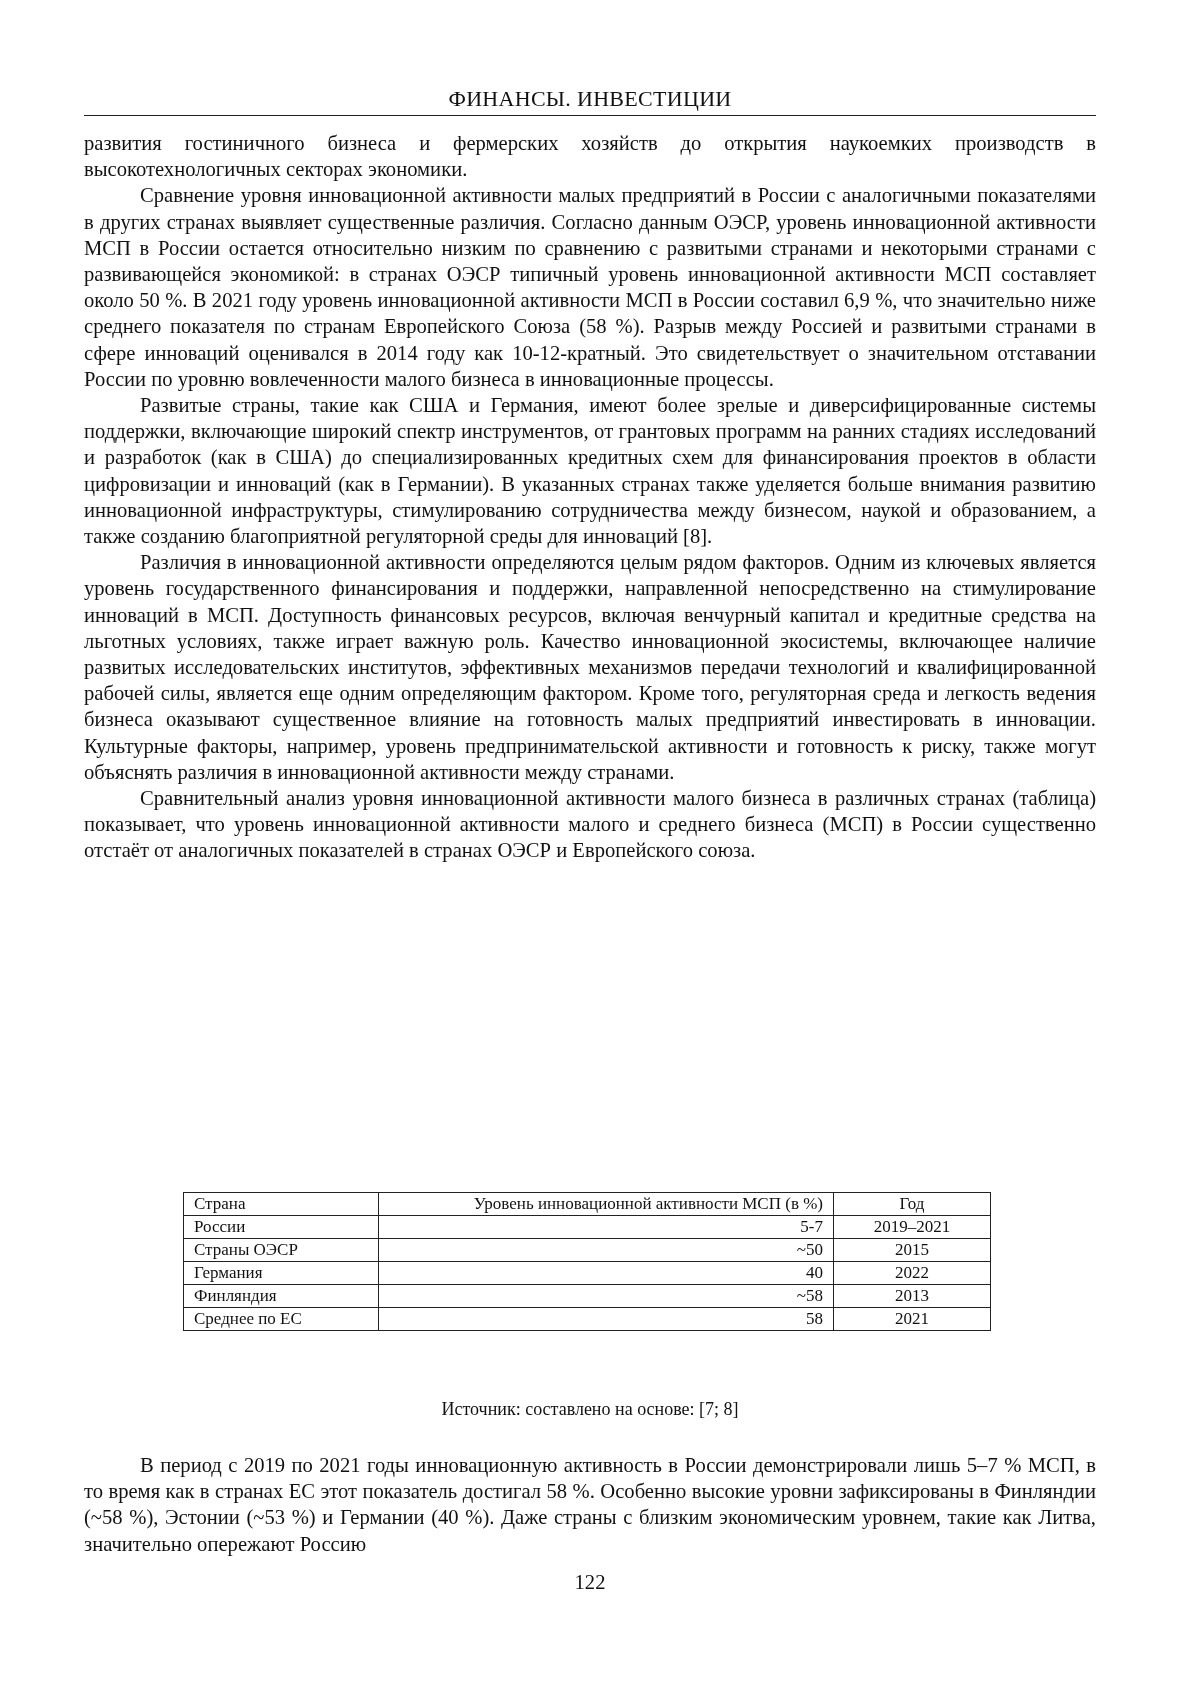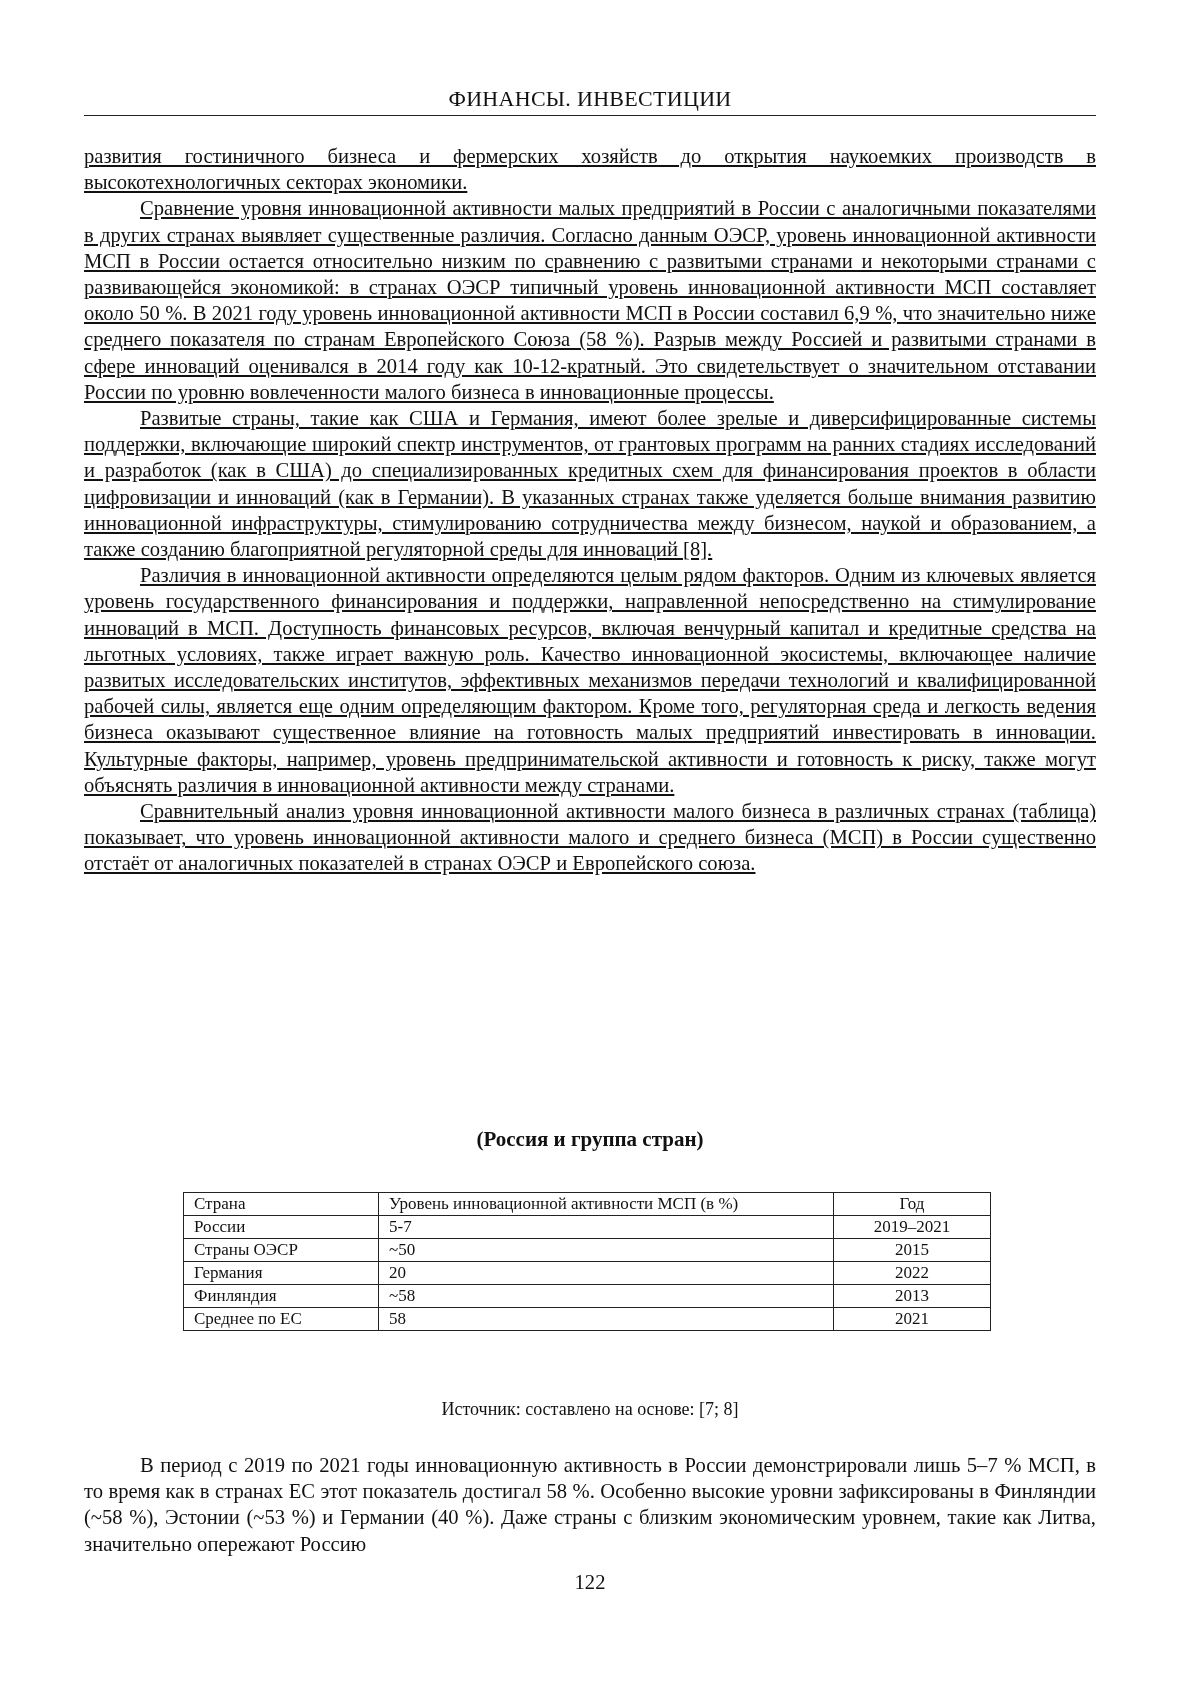--- a/index.html
+++ b/index.html
@@ -7,28 +7,28 @@
            font-family: "Liberation Serif", "DejaVu Serif", serif; color: #111; }
     .page { position: absolute; left: 84px; top: 0; width: 1012px; }
     .running-head { position: absolute; top: 86px; left: 0; width: 1012px; text-align: center;
                     font-size: 22px; letter-spacing: 0.3px; }
     .head-rule { position: absolute; top: 115px; left: 0; width: 1012px; height: 0;
                  border-top: 1.5px solid #222; }
     .body-text { position: absolute; left: 0; width: 1012px; font-size: 20.6px; line-height: 26.2px;
                  text-align: justify; hyphens: manual; }
     .body-text p { margin: 0; }
     .body-text p.indent { text-indent: 56px; }
-    .block1 { top: 143px; text-decoration: underline; }
+    .block1 { top: 130px; }
     .table-title { position: absolute; top: 1126px; left: 0; width: 1012px; text-align: center;
                    font-weight: bold; font-size: 21px; line-height: 27px; }
     table.data-table { position: absolute; top: 1192px; left: 99px; width: 808px;
                        border-collapse: collapse; font-size: 17px; line-height: 22px; }
     table.data-table td { border: 1px solid #222; padding: 0 10px; height: 22px; }
     table.data-table td.c1 { width: 174px; text-align: left; }
-    table.data-table td.c2 { width: 434px; text-align: left; }
+    table.data-table td.c2 { width: 434px; text-align: right; }
     table.data-table td.c3 { text-align: center; }
     .source { position: absolute; top: 1396px; left: 0; width: 1012px; text-align: center;
               font-size: 18px; line-height: 26px; }
     .block2 { top: 1452px; }
     .page-number { position: absolute; top: 1571px; left: 0; width: 1012px; text-align: center;
                    font-size: 20.6px; }
   </style>
 </head>
 <body>
 
@@ -39,21 +39,20 @@
 
   <div class="body-text block1">
     <p>развития гостиничного бизнеса и фермерских хозяйств до открытия наукоемких производств в высокотехнологичных секторах экономики.</p>
     <p class="indent">Сравнение уровня инновационной активности малых предприятий в России с аналогичными показателями в других странах выявляет существенные различия. Согласно данным ОЭСР, уровень инновационной активности МСП в России остается относительно низким по сравнению с развитыми странами и некоторыми странами с развивающейся экономикой: в странах ОЭСР типичный уровень инновационной активности МСП составляет около 50 %. В 2021 году уровень инновационной активности МСП в России составил 6,9 %, что значительно ниже среднего показателя по странам Европейского Союза (58 %). Разрыв между Россией и развитыми странами в сфере инноваций оценивался в 2014 году как 10-12-кратный. Это свидетельствует о значительном отставании России по уровню вовлеченности малого бизнеса в инновационные процессы.</p>
     <p class="indent">Развитые страны, такие как США и Германия, имеют более зрелые и диверсифицированные системы поддержки, включающие широкий спектр инструментов, от грантовых программ на ранних стадиях исследований и разработок (как в США) до специализированных кредитных схем для финансирования проектов в области цифровизации и инноваций (как в Германии). В указанных странах также уделяется больше внимания развитию инновационной инфраструктуры, стимулированию сотрудничества между бизнесом, наукой и образованием, а также созданию благоприятной регуляторной среды для инноваций [8].</p>
     <p class="indent">Различия в инновационной активности определяются целым рядом факторов. Одним из ключевых является уровень государственного финансирования и поддержки, направленной непосредственно на стимулирование инноваций в МСП. Доступность финансовых ресурсов, включая венчурный капитал и кредитные средства на льготных условиях, также играет важную роль. Качество инновационной экосистемы, включающее наличие развитых исследовательских институтов, эффективных механизмов передачи технологий и квалифицированной рабочей силы, является еще одним определяющим фактором. Кроме того, регуляторная среда и легкость ведения бизнеса оказывают существенное влияние на готовность малых предприятий инвестировать в инновации. Культурные факторы, например, уровень предпринимательской активности и готовность к риску, также могут объяснять различия в инновационной активности между странами.</p>
     <p class="indent">Сравнительный анализ уровня инновационной активности малого бизнеса в различных странах (таблица) показывает, что уровень инновационной активности малого и среднего бизнеса (МСП) в России существенно отстаёт от аналогичных показателей в странах ОЭСР и Европейского союза.</p>
   </div>
 
   <div class="table-title">
-    <div>(Россия и группа стран)</div>
   </div>
 
   <table class="data-table">
     <tbody>
         <tr>
       <td class="c1">Страна</td>
       <td class="c2">Уровень инновационной активности МСП (в %)</td>
       <td class="c3">Год</td>
     </tr>
     <tr>
@@ -61,21 +60,21 @@
       <td class="c2">5-7</td>
       <td class="c3">2019–2021</td>
     </tr>
     <tr>
       <td class="c1">Страны ОЭСР</td>
       <td class="c2">~50</td>
       <td class="c3">2015</td>
     </tr>
     <tr>
       <td class="c1">Германия</td>
-      <td class="c2">20</td>
+      <td class="c2">40</td>
       <td class="c3">2022</td>
     </tr>
     <tr>
       <td class="c1">Финляндия</td>
       <td class="c2">~58</td>
       <td class="c3">2013</td>
     </tr>
     <tr>
       <td class="c1">Среднее по ЕС</td>
       <td class="c2">58</td>

